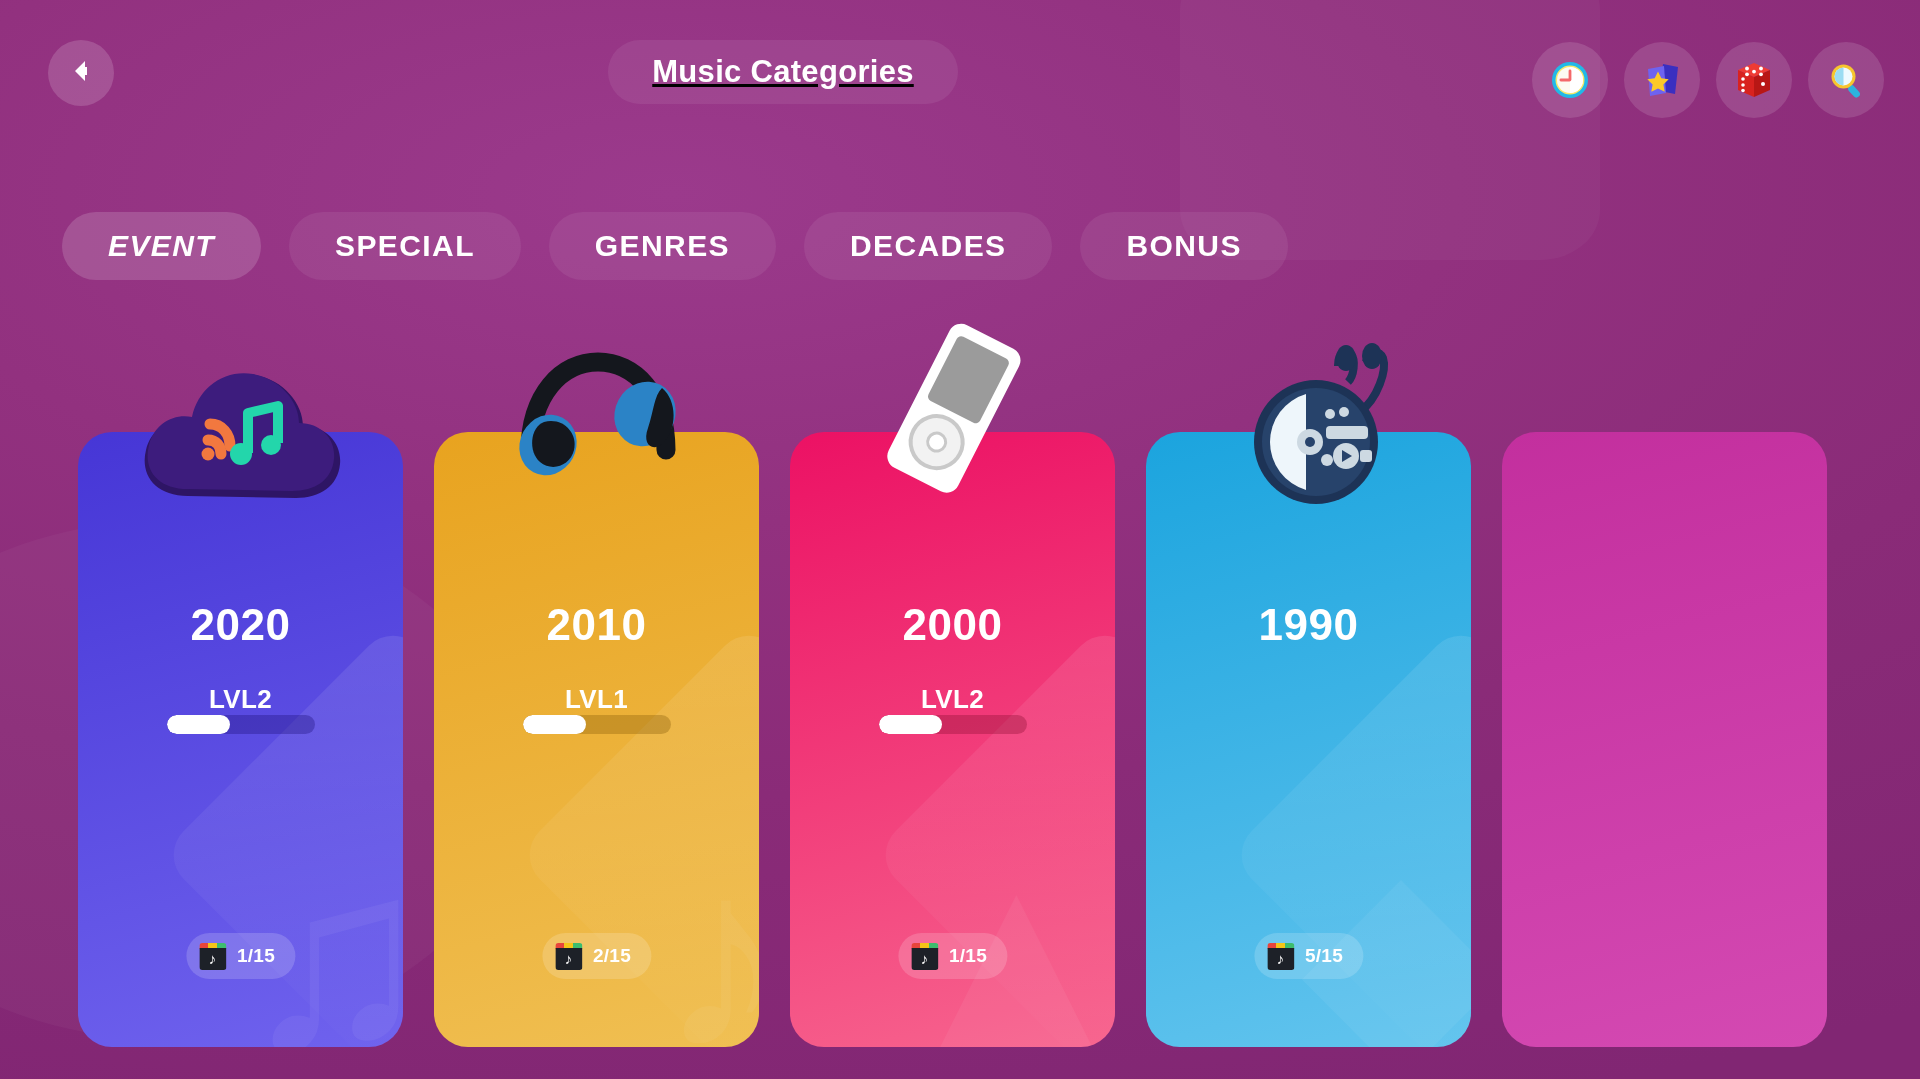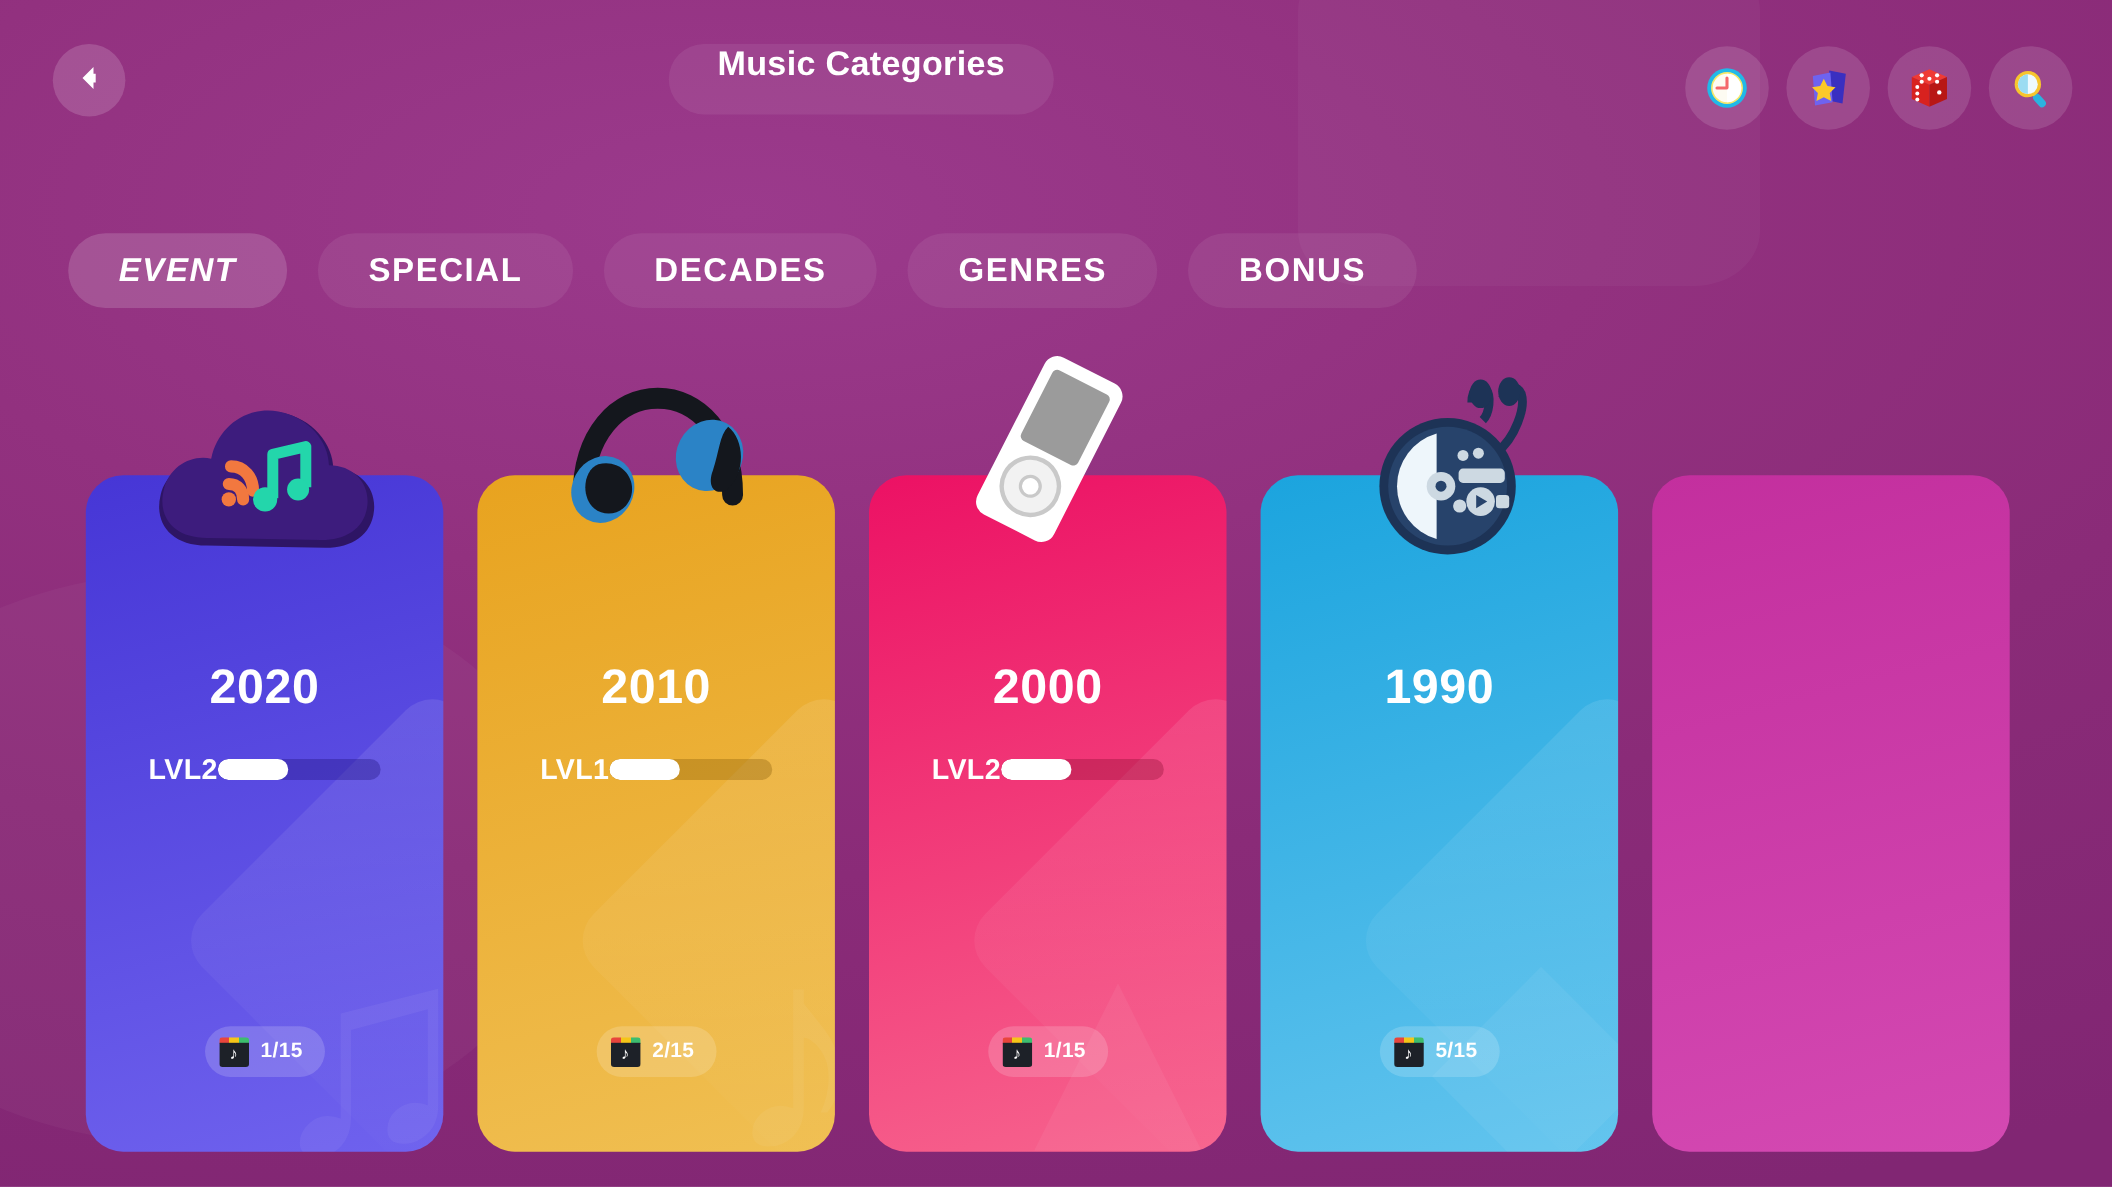--- a/index.html
+++ b/index.html
@@ -46,21 +46,21 @@
     cursor: pointer;
     border: none;
   }
 
   .title-pill {
     position: absolute;
     left: 608px; top: 40px;
     width: 350px; height: 64px;
     border-radius: 32px;
     background: rgba(255,255,255,0.075);
-    display: flex; align-items: flex-start; justify-content: center;
+    display: flex; align-items: center; justify-content: center; text-decoration: underline;
   }
   .title-text {
     color: #ffffff;
     font-size: 31px;
     font-weight: bold;
     letter-spacing: 0.3px;
     white-space: nowrap;
   }
 
   .top-icons {
@@ -166,20 +166,21 @@
     letter-spacing: 0.5px;
   }
 
   .lvl-row {
     position: absolute;
     top: 252px;
     left: 0; right: 0;
     display: flex;
     align-items: center;
     justify-content: center;
+    flex-direction: column;
   }
   .lvl-label {
     color: #ffffff;
     font-size: 26px;
     font-weight: bold;
     letter-spacing: 0.3px;
   }
   .lvl-track {
     width: 148px; height: 19px;
     border-radius: 10px;
@@ -318,24 +319,24 @@
   </div>
 
   <div class="tabs">
     <div class="tab active">
       <span class="tab-label">EVENT</span>
     </div>
     <div class="tab">
       <span class="tab-label">SPECIAL</span>
     </div>
     <div class="tab">
+      <span class="tab-label">GENRES</span>
+    </div>
+    <div class="tab">
       <span class="tab-label">DECADES</span>
-    </div>
-    <div class="tab">
-      <span class="tab-label">GENRES</span>
     </div>
     <div class="tab">
       <span class="tab-label">BONUS</span>
     </div>
   </div>
 
   <div class="card-row">
 
     <div class="card" id="card0" style="left:78px;">
       <div class="card-body" style="background: linear-gradient(165deg, rgb(70, 54, 214) 0%, rgb(111, 98, 238) 100%);">

